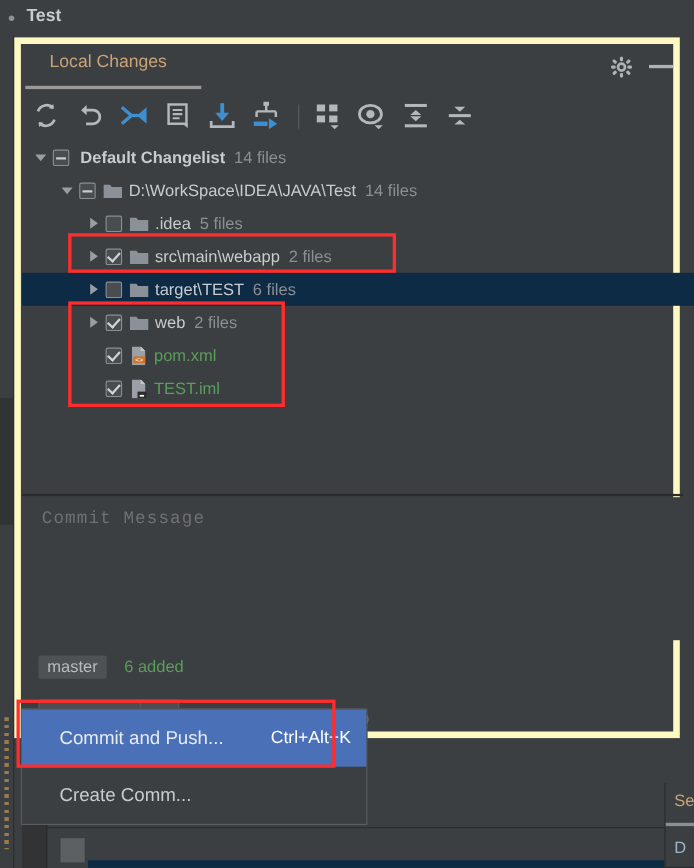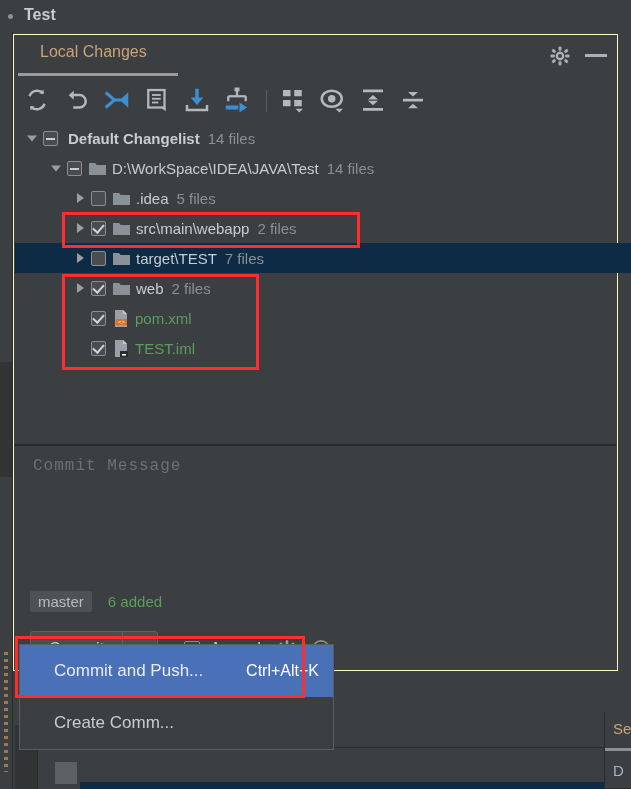--- a/index.html
+++ b/index.html
@@ -25,21 +25,21 @@
      background:repeating-linear-gradient(to bottom,#9a7b4f 0 3px,transparent 3px 7px);}
 
   
   .titlebar{position:absolute;left:0;top:0;width:631px;height:32px;background:#3c3f41;}
   .title-dot{position:absolute;left:8px;top:14px;width:5px;height:5px;border-radius:50%;
     background:#8d9095;}
   .title-text{position:absolute;left:24px;top:6px;font-size:16px;font-weight:bold;color:#c8ccd0;}
 
   
   .panel{position:absolute;left:13px;top:34px;width:605px;height:637px;
-    background:#3c3f41;border:1px solid #fef9c3;box-sizing:border-box;}
+    background:#3c3f41;border:6px solid #fef9c3;box-sizing:border-box;}
 
   
   .tabbar{position:absolute;left:0;top:0;width:603px;height:40px;}
   .tab{position:absolute;left:14px;top:6px;padding:2px 12px 6px 12px;font-size:16px;color:#c9a477;}
   .tab-underline{position:absolute;left:4px;top:38px;width:160px;height:3px;background:#9a9a9a;}
   .gear-top{position:absolute;right:46px;top:10px;width:22px;height:22px;cursor:pointer;}
   .min-top{position:absolute;right:10px;top:19px;width:22px;height:3px;background:#aeb2b6;cursor:pointer;}
 
   
   .toolbar{position:absolute;left:0;top:44px;width:603px;height:42px;}
@@ -322,21 +322,21 @@
               <path d="M4 2v10l7-5z" fill="#9a9ea2"></path>
             </svg>
         </span>
         <span class="cb"></span>
         <span class="folder">
           <svg viewBox="0 0 17 14" width="17" height="14">
               <path d="M0 2h6l1.6 2H17v10H0z" fill="#8b9199"></path>
             </svg>
         </span>
         <span class="lbl">target\TEST</span>
-        <span class="count">7 files</span>
+        <span class="count">6 files</span>
       </div>
 
       <div class="row" style="top:150px;padding-left:58px">
         <span class="tri">
           <svg viewBox="0 0 14 14" width="14" height="14">
               <path d="M4 2v10l7-5z" fill="#9a9ea2"></path>
             </svg>
         </span>
         <span class="cb checked"></span>
         <span class="folder">

